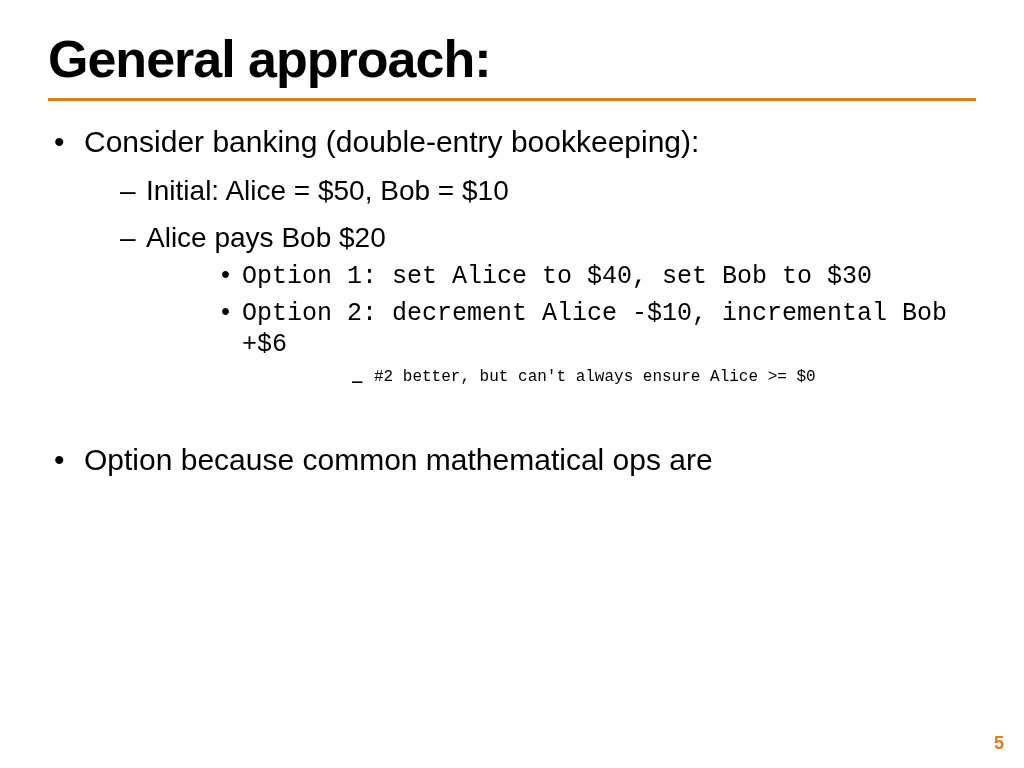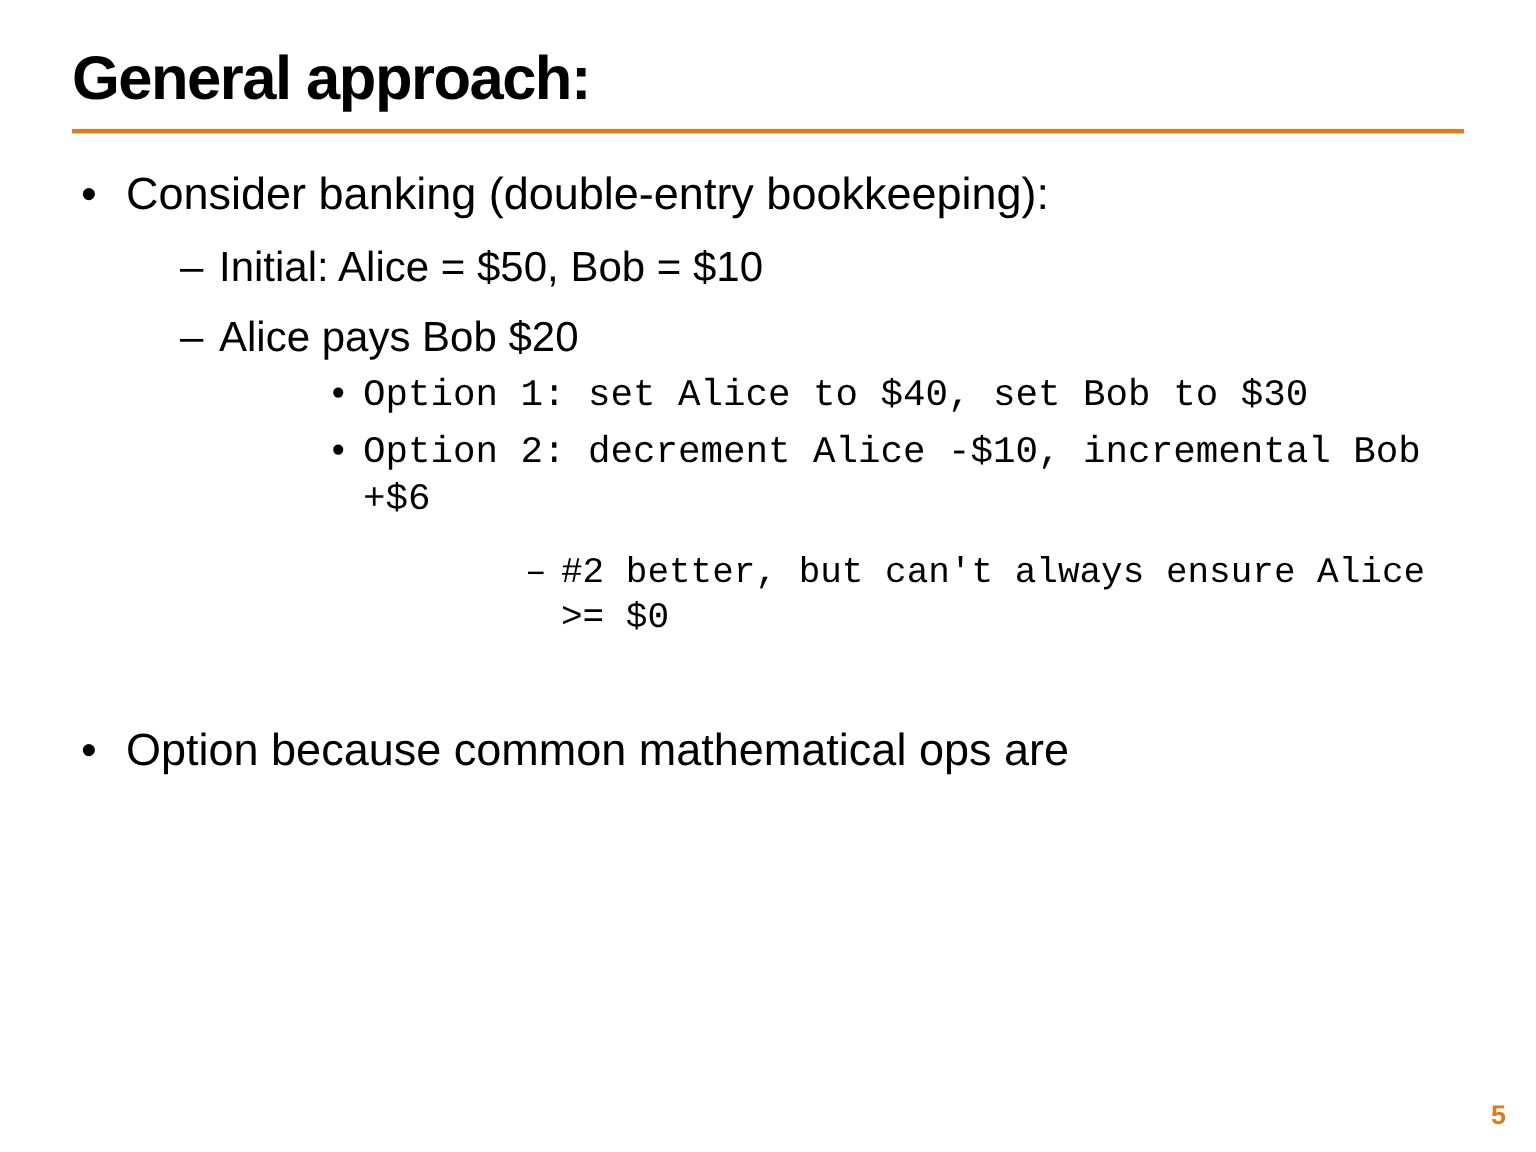--- a/index.html
+++ b/index.html
@@ -13,21 +13,21 @@
     overflow: hidden;
   }
   .slide {
     box-sizing: border-box;
     width: 1024px;
     height: 768px;
     padding: 30px 48px 20px 48px;
     position: relative;
   }
   .title {
-    font-size: 41px;
+    font-size: 52px;
     font-weight: 700;
     letter-spacing: -1px;
     line-height: 1.12;
     margin: 0 0 10px 0;
   }
   .rule {
     border: none;
     border-top: 3px solid #e07a1a;
     margin: 0 0 22px 0;
   }
@@ -78,25 +78,25 @@
   .L3 > li::before {
     content: "•";
     position: absolute;
     left: 72px;
     top: 0;
     font-size: 25px;
   }
 
   
   .L4 > li {
-    font-size: 24px;
+    font-size: 16px;
     line-height: 1.25;
     padding-left: 132px;
     position: relative;
-    margin: 20px 0 2px 0;
+    margin: 7px 0 2px 0;
   }
   .L4 > li::before {
     content: "–";
     position: absolute;
     left: 108px;
     top: 0;
     font-size: 24px;
   }
 
   .gap { height: 38px; }

